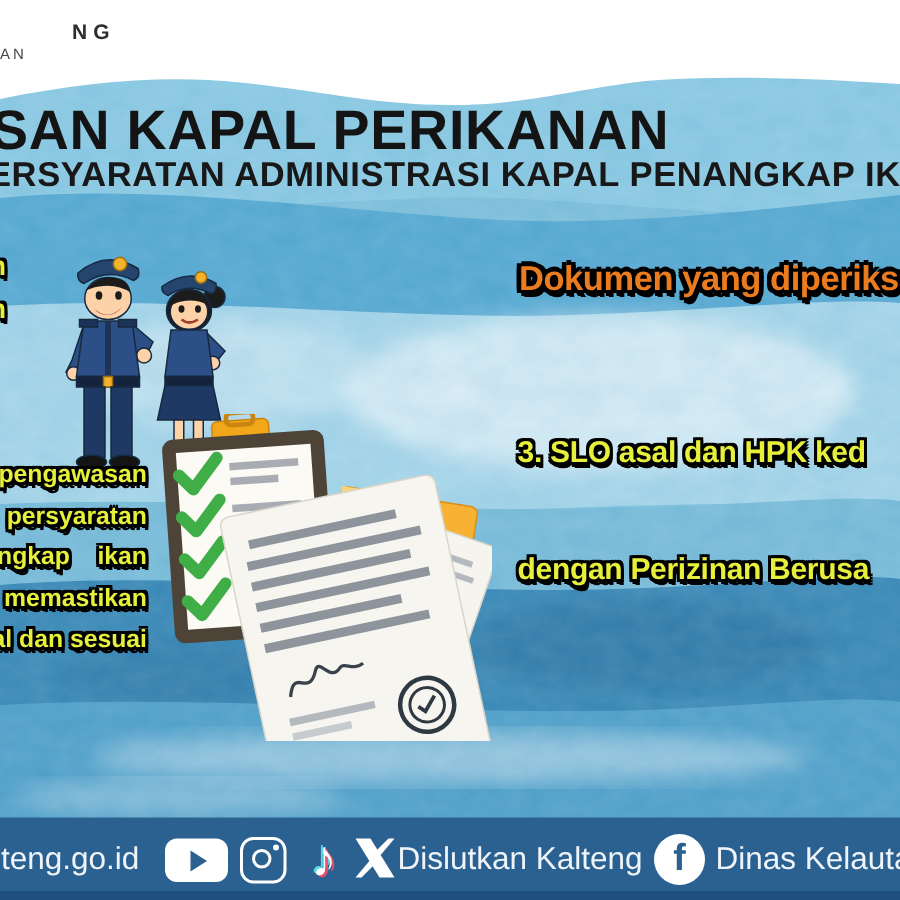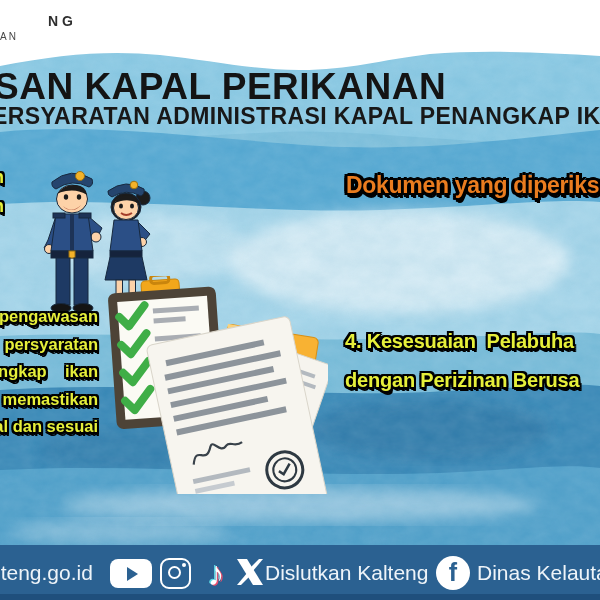--- a/index.html
+++ b/index.html
@@ -230,21 +230,21 @@
       <rect x="18" y="150" width="40" height="5" fill="#c6cbd0"></rect>
       <g>
         <circle cx="110" cy="150" r="18" fill="#f7f5ef" stroke="#2e3942" stroke-width="3"></circle>
         <circle cx="110" cy="150" r="11.5" fill="none" stroke="#2e3942" stroke-width="2"></circle>
         <path d="M104,150 l4,4 l8,-9" fill="none" stroke="#2e3942" stroke-width="2.5"></path>
       </g>
     </g>
   </svg>
 
   <div class="abs outline-o doc-heading">Dokumen yang diperiksa</div>
-  <div class="abs outline-y doc-item item-3">4. Kesesuaian  Pelabuha</div>
+  <div class="abs outline-y doc-item item-2">3. SLO asal dan HPK ked</div>
   <div class="abs outline-y doc-item item-4">dengan Perizinan Berusa</div>
 
   <div class="abs footer">
     <div class="abs txt f-web">lteng.go.id</div>
 
     <div class="abs yt">
       <div class="yt-tri"></div>
     </div>
 
     <div class="abs ig">

